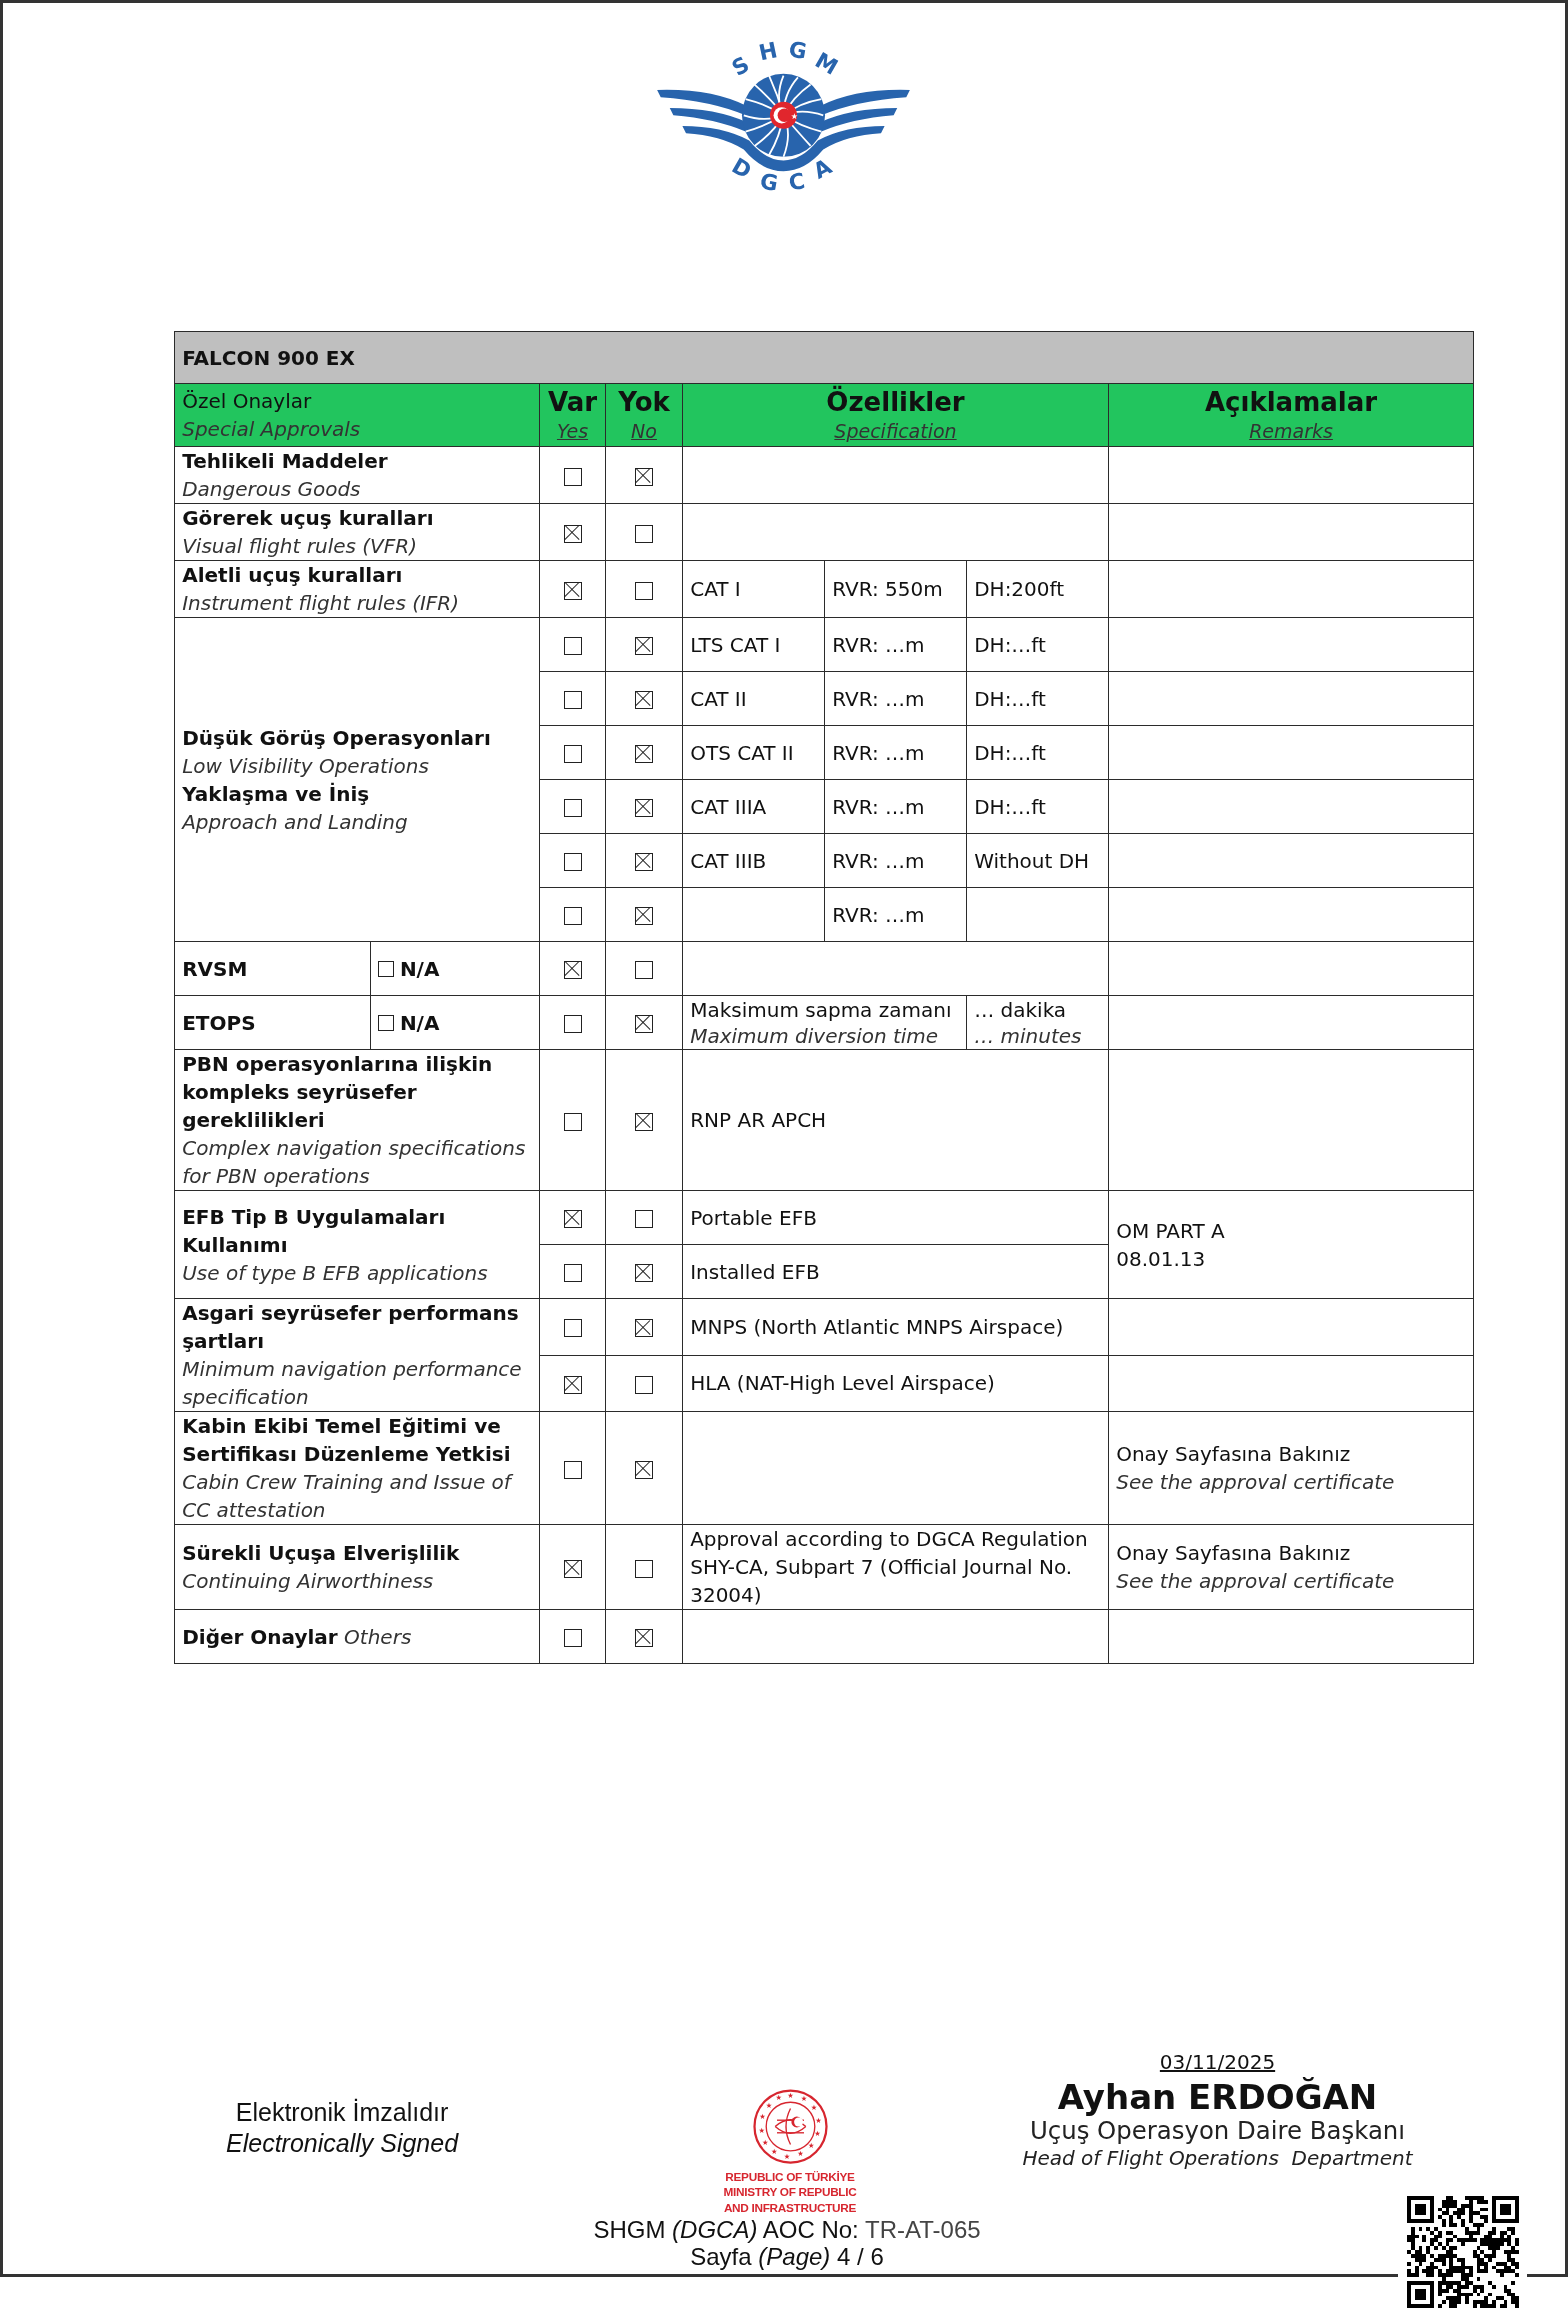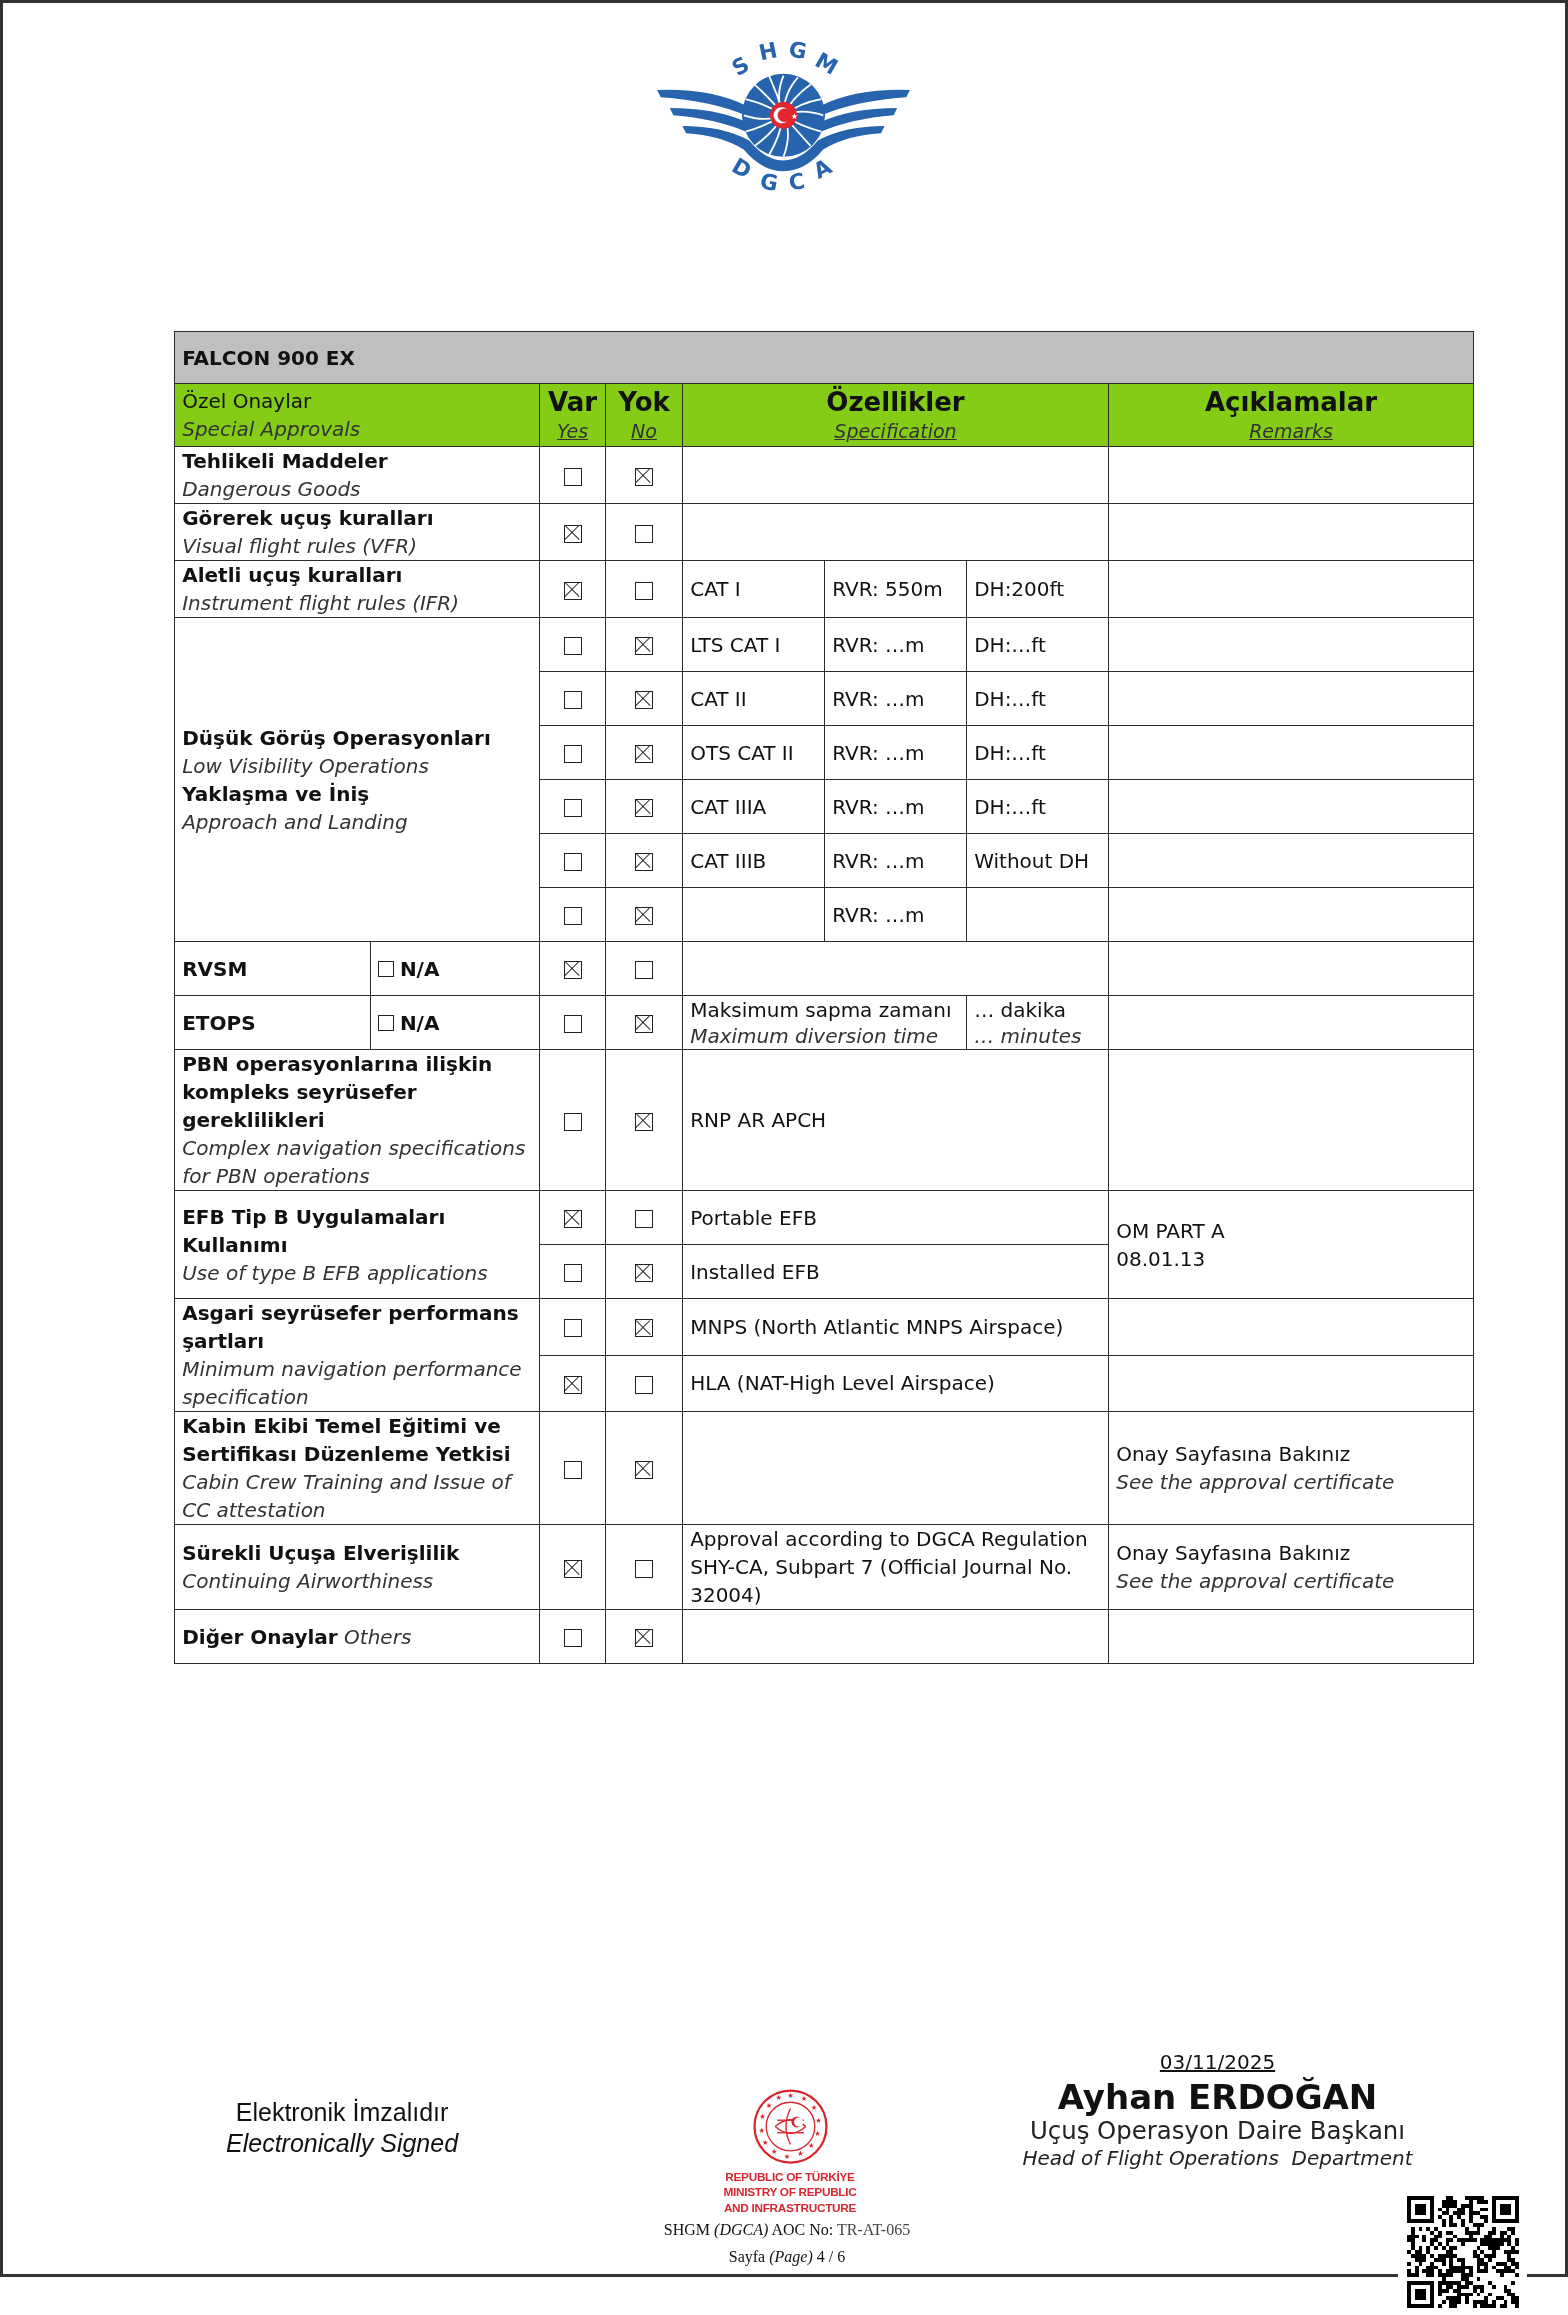--- a/index.html
+++ b/index.html
@@ -8,21 +8,21 @@
   .frame-t { position:absolute; left:0; top:0; width:1569px; height:2.7px; background:#333; }
   .frame-r { position:absolute; left:1565px; top:0; width:2.7px; height:2277px; background:#333; }
   .frame-b1 { position:absolute; left:0; top:2274px; width:1398px; height:2.7px; background:#333; }
   .frame-b2 { position:absolute; left:1527px; top:2274px; width:42px; height:2.7px; background:#333; }
 
   .logo { position:absolute; left:639px; top:25px; width:289px; height:167px; }
 
   table.ops { position:absolute; left:134px; top:331px; width:1300px; border-collapse:collapse; table-layout:fixed;margin-left:40px; }
   table.ops td { border:1.8px solid #2b2b2b; padding:0 7.2px; vertical-align:middle; font-size:20px; line-height:28px; overflow:hidden; }
   .title-row td { background:#bfbfbf; height:51px; font-weight:bold; font-size:27px; }
-  .head-row td { background:#84cc16; height:62px; }
+  .head-row td { background:#22c55e; height:62px; }
   .tr { font-weight:bold; }
   .en { font-style:italic; color:#333; font-weight:normal; }
   .center { text-align:center; }
   .hbig { font-weight:bold; font-size:26px; line-height:33px; }
   .hsub { font-style:italic; color:#333; font-size:19px; line-height:24.4px;text-decoration:underline; }
   .cb { display:inline-block; width:18px; height:18px; border:1.8px solid #222; box-sizing:border-box; position:relative; vertical-align:middle; background:#fff; }
   .cb.x::before, .cb.x::after { content:""; position:absolute; left:-2.7px; top:6.3px; width:20px; height:1.4px; background:#222; }
   .cb.x::before { transform:rotate(45deg); }
   .cb.x::after { transform:rotate(-45deg); }
   .cb.sm { width:16.3px; height:16.3px; border-width:1.4px; }
@@ -31,21 +31,21 @@
   .h128 { height:112px; }
   .h96 { height:83px; }
   .cell-cb { text-align:center; padding:0 !important; }
 
   .sign-left { position:absolute; left:226px; top:2097px; text-align:center; font-family:"Liberation Sans", sans-serif; }
   .sign-left .l1 { font-size:25px; line-height:31px; }
   .sign-left .l2 { font-size:25px; line-height:31px; font-style:italic; }
 
   .ministry { position:absolute; left:713px; top:2086px; width:154px; text-align:center; }
   .ministry .name { color:#d7262f; font-weight:bold; font-size:11.8px; line-height:15.4px; font-family:"Liberation Sans", sans-serif; letter-spacing:-0.3px; }
-  .aoc { position:absolute; left:425px; top:2216px; width:724px; text-align:center; font-size:16px; line-height:27px; font-family:Liberation Serif, serif; }
+  .aoc { position:absolute; left:425px; top:2216px; width:724px; text-align:center; font-size:24px; line-height:27px; font-family:Liberation Sans, sans-serif; }
   .aoc .val { color:#444; }
   .aoc i { font-style:italic; }
 
   .sign-right { position:absolute; left:1022px; top:2046px; width:391px; text-align:center; }
   .sign-right .date { font-size:20px; line-height:33px;text-decoration:underline; }
   .sign-right .name { font-size:34px; font-weight:bold; line-height:36px; }
   .sign-right .title-tr { font-size:24.4px; line-height:31px; color:#222; }
   .sign-right .title-en { font-size:20px; line-height:25px; font-style:italic; color:#222; }
 
   .qr { position:absolute; left:1407px; top:2196px; width:112px; height:112px; }

